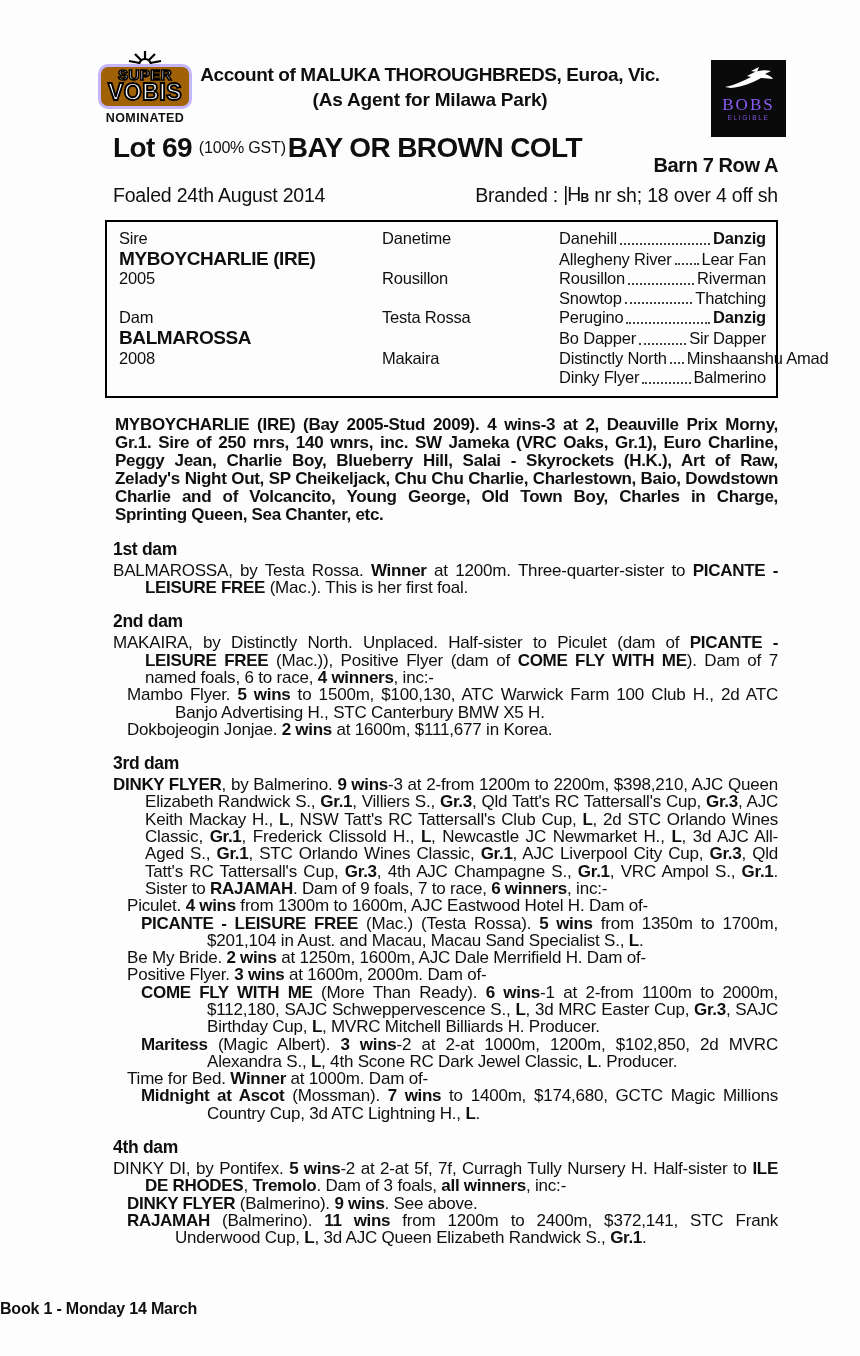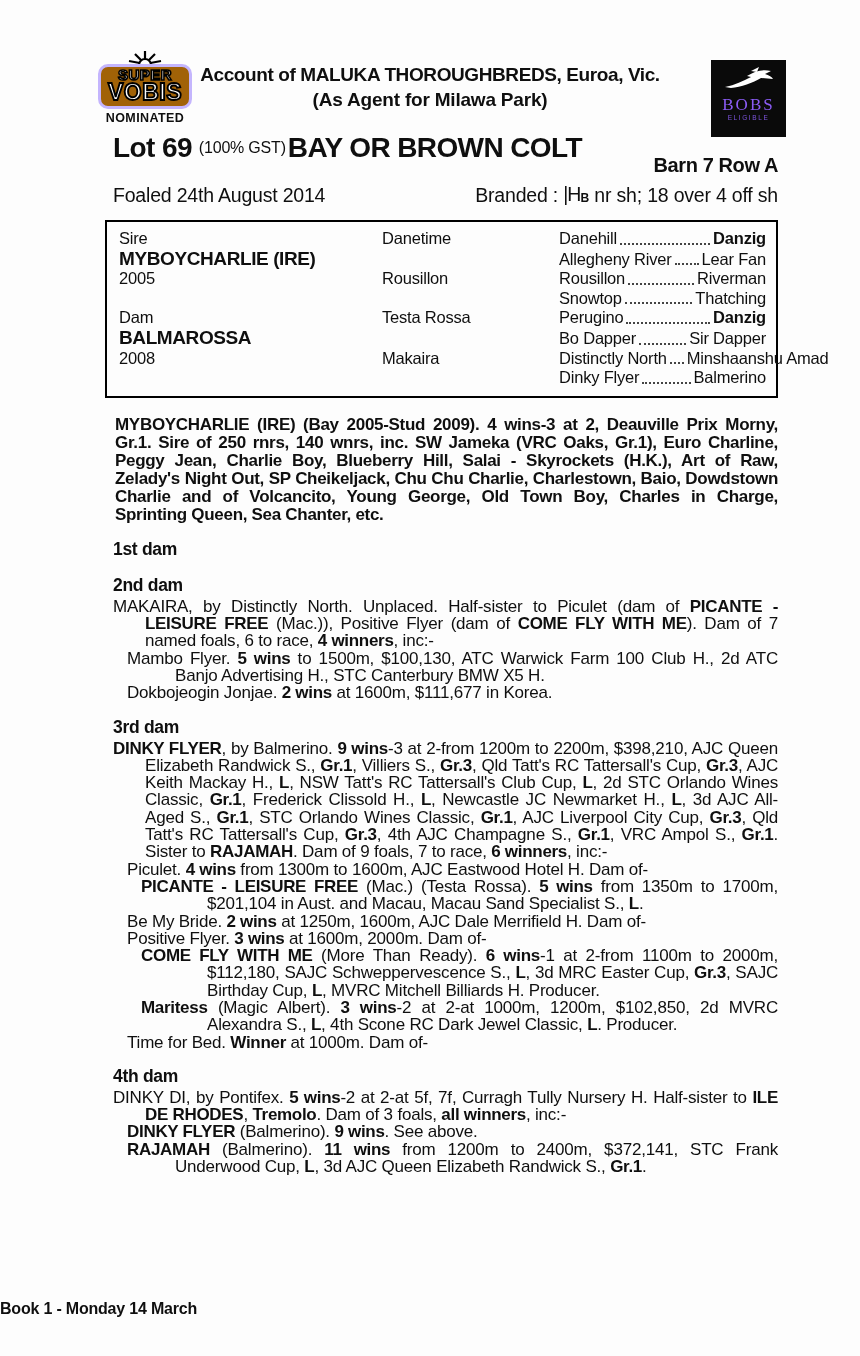--- a/index.html
+++ b/index.html
@@ -212,39 +212,41 @@
             <span class="leader"></span>
             <span class="pr">Balmerino</span>
           </span>
       </div>
     </div>
 
     <p class="sire-para"><b>MYBOYCHARLIE (IRE) (Bay 2005-Stud 2009). 4 wins-3 at 2, Deauville Prix Morny, Gr.1. Sire of 250 rnrs, 140 wnrs, inc. SW Jameka (VRC Oaks, Gr.1), Euro Charline, Peggy Jean, Charlie Boy, Blueberry Hill, Salai - Skyrockets (H.K.), Art of Raw, Zelady's Night Out, SP Cheikeljack, Chu Chu Charlie, Charlestown, Baio, Dowdstown Charlie and of Volcancito, Young George, Old Town Boy, Charles in Charge, Sprinting Queen, Sea Chanter, etc.</b></p>
 
     <section>
       <div class="dam-h">1st dam</div>
+      <p class="para h0">BALMAROSSA, by Testa Rossa. <b>Winner</b> at 1200m. Three-quarter-sister to <b>PICANTE - LEISURE FREE</b> (Mac.). This is her first foal.</p>
     </section>
 
     <section>
       <div class="dam-h">2nd dam</div>
       <p class="para h0">MAKAIRA, by Distinctly North. Unplaced. Half-sister to Piculet (dam of <b>PICANTE - LEISURE FREE</b> (Mac.)), Positive Flyer (dam of <b>COME FLY WITH ME</b>). Dam of 7 named foals, 6 to race, <b>4 winners</b>, inc:-</p>
       <p class="para h1">Mambo Flyer. <b>5 wins</b> to 1500m, $100,130, ATC Warwick Farm 100 Club H., 2d ATC Banjo Advertising H., STC Canterbury BMW X5 H.</p>
       <p class="para h1">Dokbojeogin Jonjae. <b>2 wins</b> at 1600m, $111,677 in Korea.</p>
     </section>
 
     <section>
       <div class="dam-h">3rd dam</div>
       <p class="para h0"><b>DINKY FLYER</b>, by Balmerino. <b>9 wins</b>-3 at 2-from 1200m to 2200m, $398,210, AJC Queen Elizabeth Randwick S., <b>Gr.1</b>, Villiers S., <b>Gr.3</b>, Qld Tatt's RC Tattersall's Cup, <b>Gr.3</b>, AJC Keith Mackay H., <b>L</b>, NSW Tatt's RC Tattersall's Club Cup, <b>L</b>, 2d STC Orlando Wines Classic, <b>Gr.1</b>, Frederick Clissold H., <b>L</b>, Newcastle JC Newmarket H., <b>L</b>, 3d AJC All-Aged S., <b>Gr.1</b>, STC Orlando Wines Classic, <b>Gr.1</b>, AJC Liverpool City Cup, <b>Gr.3</b>, Qld Tatt's RC Tattersall's Cup, <b>Gr.3</b>, 4th AJC Champagne S., <b>Gr.1</b>, VRC Ampol S., <b>Gr.1</b>. Sister to <b>RAJAMAH</b>. Dam of 9 foals, 7 to race, <b>6 winners</b>, inc:-</p>
       <p class="para h1">Piculet. <b>4 wins</b> from 1300m to 1600m, AJC Eastwood Hotel H. Dam of-</p>
       <p class="para h2"><b>PICANTE - LEISURE FREE</b> (Mac.) (Testa Rossa). <b>5 wins</b> from 1350m to 1700m, $201,104 in Aust. and Macau, Macau Sand Specialist S., <b>L</b>.</p>
       <p class="para h1">Be My Bride. <b>2 wins</b> at 1250m, 1600m, AJC Dale Merrifield H. Dam of-</p>
       <p class="para h1">Positive Flyer. <b>3 wins</b> at 1600m, 2000m. Dam of-</p>
       <p class="para h2"><b>COME FLY WITH ME</b> (More Than Ready). <b>6 wins</b>-1 at 2-from 1100m to 2000m, $112,180, SAJC Schweppervescence S., <b>L</b>, 3d MRC Easter Cup, <b>Gr.3</b>, SAJC Birthday Cup, <b>L</b>, MVRC Mitchell Billiards H. Producer.</p>
       <p class="para h2"><b>Maritess</b> (Magic Albert). <b>3 wins</b>-2 at 2-at 1000m, 1200m, $102,850, 2d MVRC Alexandra S., <b>L</b>, 4th Scone RC Dark Jewel Classic, <b>L</b>. Producer.</p>
       <p class="para h1">Time for Bed. <b>Winner</b> at 1000m. Dam of-</p>
+      <p class="para h2"><b>Midnight at Ascot</b> (Mossman). <b>7 wins</b> to 1400m, $174,680, GCTC Magic Millions Country Cup, 3d ATC Lightning H., <b>L</b>.</p>
     </section>
 
     <section>
       <div class="dam-h">4th dam</div>
       <p class="para h0">DINKY DI, by Pontifex. <b>5 wins</b>-2 at 2-at 5f, 7f, Curragh Tully Nursery H. Half-sister to <b>ILE DE RHODES</b>, <b>Tremolo</b>. Dam of 3 foals, <b>all winners</b>, inc:-</p>
       <p class="para h1"><b>DINKY FLYER</b> (Balmerino). <b>9 wins</b>. See above.</p>
       <p class="para h1"><b>RAJAMAH</b> (Balmerino). <b>11 wins</b> from 1200m to 2400m, $372,141, STC Frank Underwood Cup, <b>L</b>, 3d AJC Queen Elizabeth Randwick S., <b>Gr.1</b>.</p>
     </section>
 
   </div>

